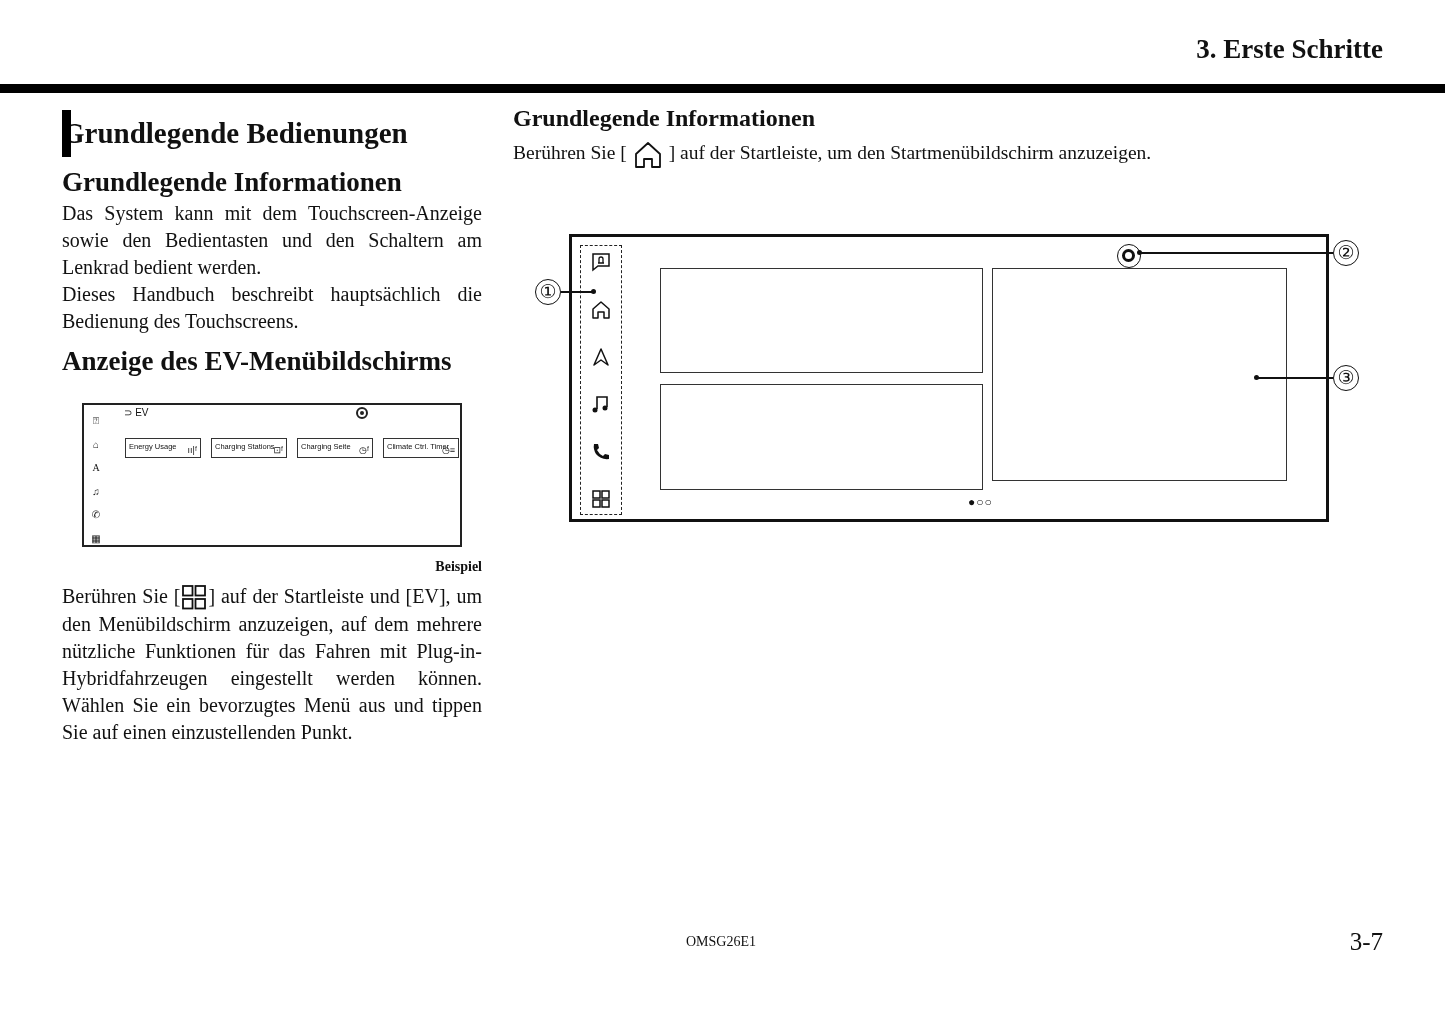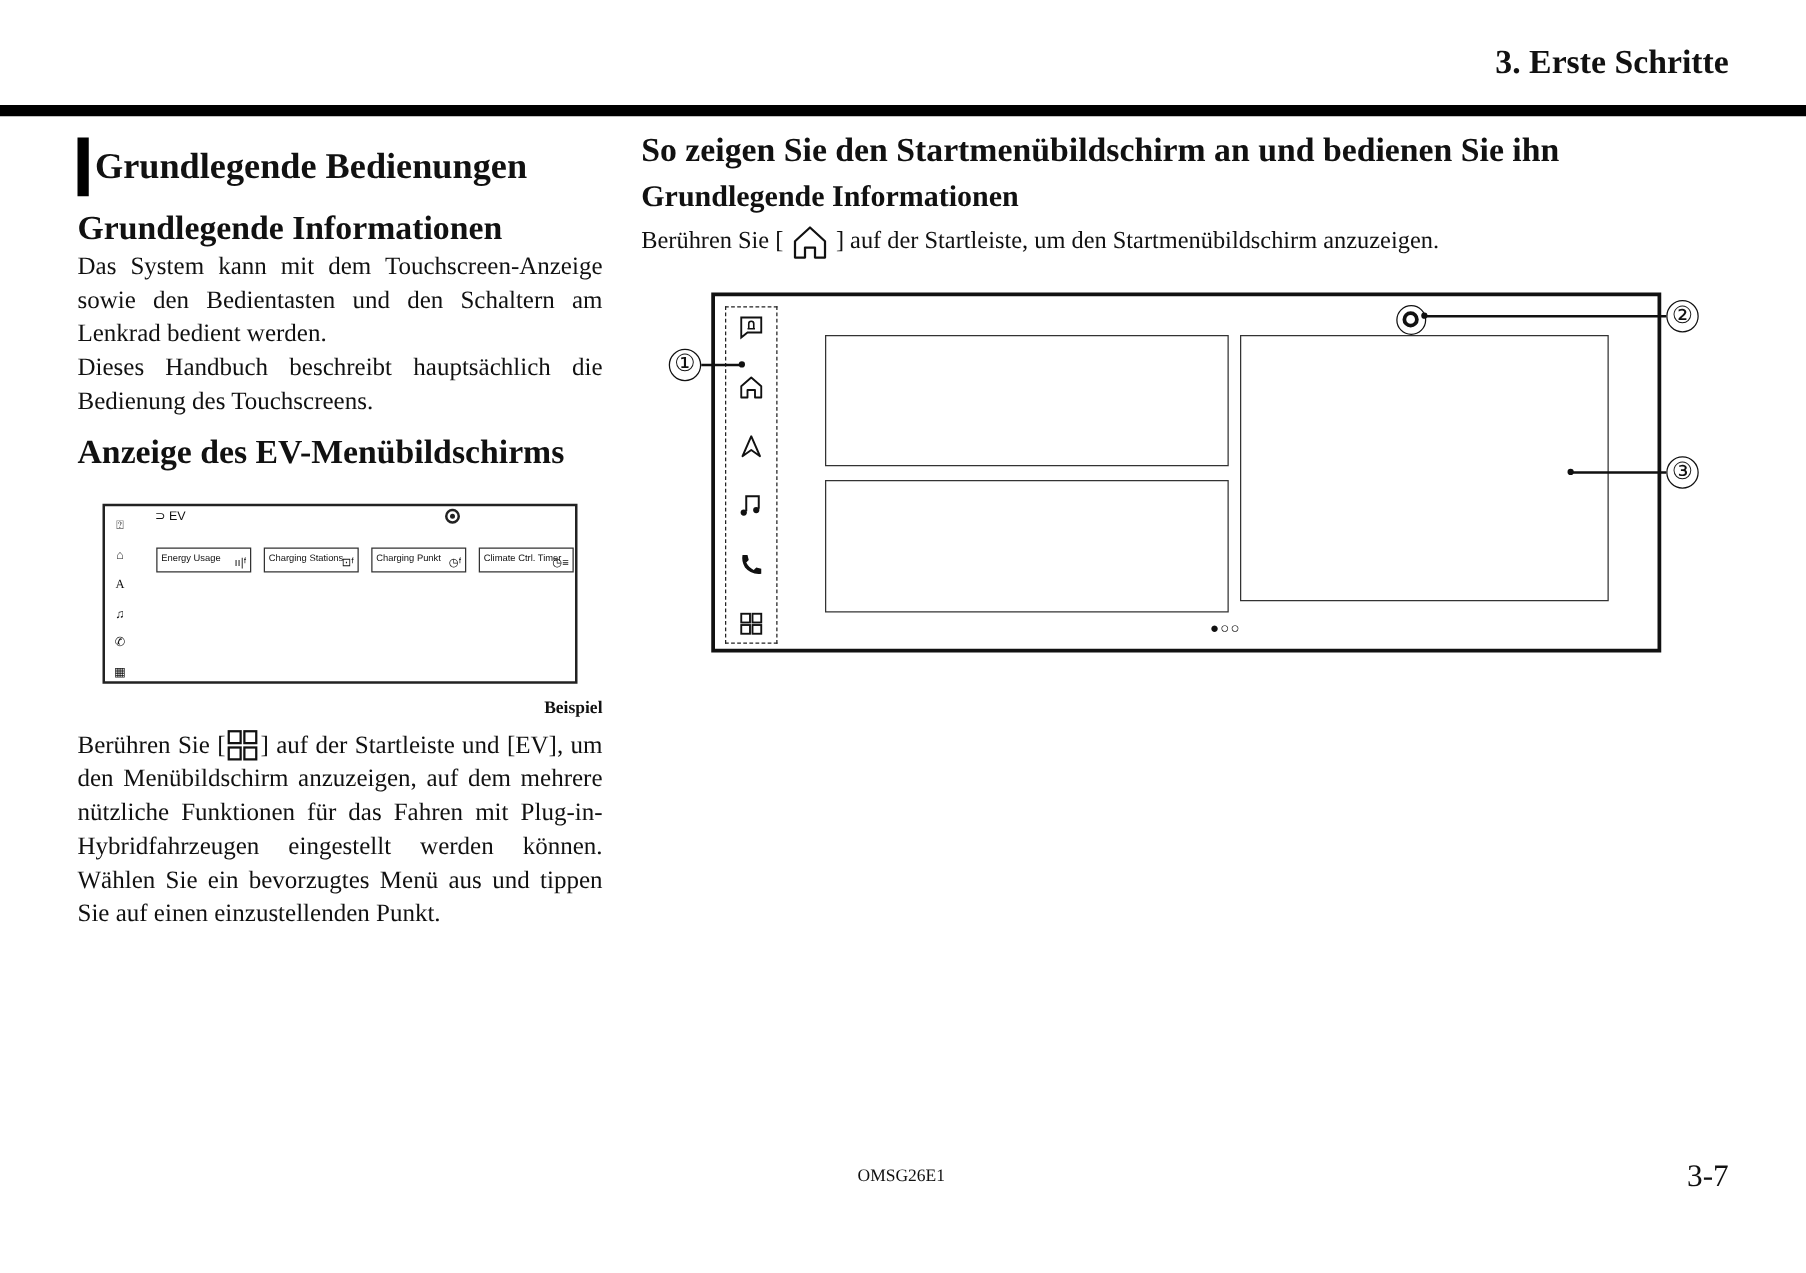--- a/index.html
+++ b/index.html
@@ -4,21 +4,21 @@
   <style>
     * { box-sizing: border-box; margin: 0; padding: 0; }
     html, body { width: 1445px; height: 1018px; background: #ffffff; overflow: hidden; }
     body { position: relative; font-family: "Liberation Serif", serif; color: #111111; }
 
     .chapter-title { position: absolute; right: 62px; top: 34px; font-size: 27px; font-weight: bold; }
     .top-rule { position: absolute; left: 0; top: 84px; width: 1445px; height: 9px; background: #000; }
 
     
     .col-left { position: absolute; left: 62px; top: 108px; width: 420px; }
-    .h1 { position: relative; font-size: 29px; font-weight: bold; line-height: 50px; padding-left: 14px; }
+    .h1 { position: relative; font-size: 29px; font-weight: bold; line-height: 50px; }
     .h1 .bar { position: absolute; left: 0; top: 2px; width: 9px; height: 47px; background: #000; }
     .h2 { font-size: 27px; font-weight: bold; line-height: 36px; margin-top: 6px; }
     .para { font-size: 20px; line-height: 27px; text-align: justify; }
 
     .ev-fig { position: relative; width: 380px; height: 144px; margin: 24px 0 0 20px; border: 2px solid #222; }
     .ev-fig .side { position: absolute; left: 4px; top: 4px; width: 16px; }
     .ev-fig .side span { display: block; height: 23.5px; font-size: 10px; text-align: center; line-height: 23px; }
     .ev-fig .title { position: absolute; left: 40px; top: 2px; font-family: "Liberation Sans", sans-serif; font-size: 10px; }
     .ev-fig .gear { position: absolute; left: 272px; top: 2px; width: 12px; height: 12px; border: 2px solid #222; border-radius: 50%; }
     .ev-fig .gear::after { content:""; position:absolute; left:2px; top:2px; width:4px; height:4px; background:#222; border-radius:50%; }
@@ -78,42 +78,41 @@
     <div class="gear"></div>
     <div class="ev-tile" style="left:41px">
       <span>Energy Usage</span>
       <span class="ico">ıı|ᶠ</span>
     </div>
     <div class="ev-tile" style="left:127px">
       <span>Charging Stations</span>
       <span class="ico">⊡ᶠ</span>
     </div>
     <div class="ev-tile" style="left:213px">
-      <span>Charging Punkt</span>
+      <span>Charging Seite</span>
       <span class="ico">◷ᶠ</span>
     </div>
     <div class="ev-tile" style="left:299px">
       <span>Climate Ctrl. Timer</span>
       <span class="ico">◷≡</span>
     </div>
   </div>
   <div class="caption">Beispiel</div>
 
   <p class="para" style="margin-top:8px">
     <span>Berühren Sie [</span><svg class="inline-icon" style="margin:0 1px" width="26" height="26" viewBox="0 0 26 26">
         <rect x="2" y="1" width="9.5" height="9.5" fill="none" stroke="#111" stroke-width="1.8"></rect>
         <rect x="14.5" y="1" width="9.5" height="9.5" fill="none" stroke="#111" stroke-width="1.8"></rect>
         <rect x="2" y="14" width="9.5" height="9.5" fill="none" stroke="#111" stroke-width="1.8"></rect>
         <rect x="14.5" y="14" width="9.5" height="9.5" fill="none" stroke="#111" stroke-width="1.8"></rect>
       </svg><span>] auf der Startleiste und [EV], um den Menübildschirm anzuzeigen, auf dem mehrere nützliche Funktionen für das Fahren mit Plug-in-Hybridfahrzeugen eingestellt werden können. Wählen Sie ein bevorzugtes Menü aus und tippen Sie auf einen einzustellenden Punkt.</span>
   </p>
 </div>
 
 <div class="col-right">
-  <div class="rh1">So zeigen Sie den Startmenübildschirm an und bedienen Sie ihn</div>
   <div class="rh2">Grundlegende Informationen</div>
   <p class="rpara">
     <span>Berühren Sie [</span><svg class="inline-icon" width="30" height="28" viewBox="0 0 30 28">
         <path d="M3 13 L15 2 L27 13 V26 H19 V18 H11 V26 H3 Z" fill="none" stroke="#111" stroke-width="1.8" stroke-linejoin="round"></path>
       </svg><span>] auf der Startleiste, um den Startmenübildschirm anzuzeigen.</span>
   </p>
 </div>
 
 <div class="home-fig">
   <div class="dock">

